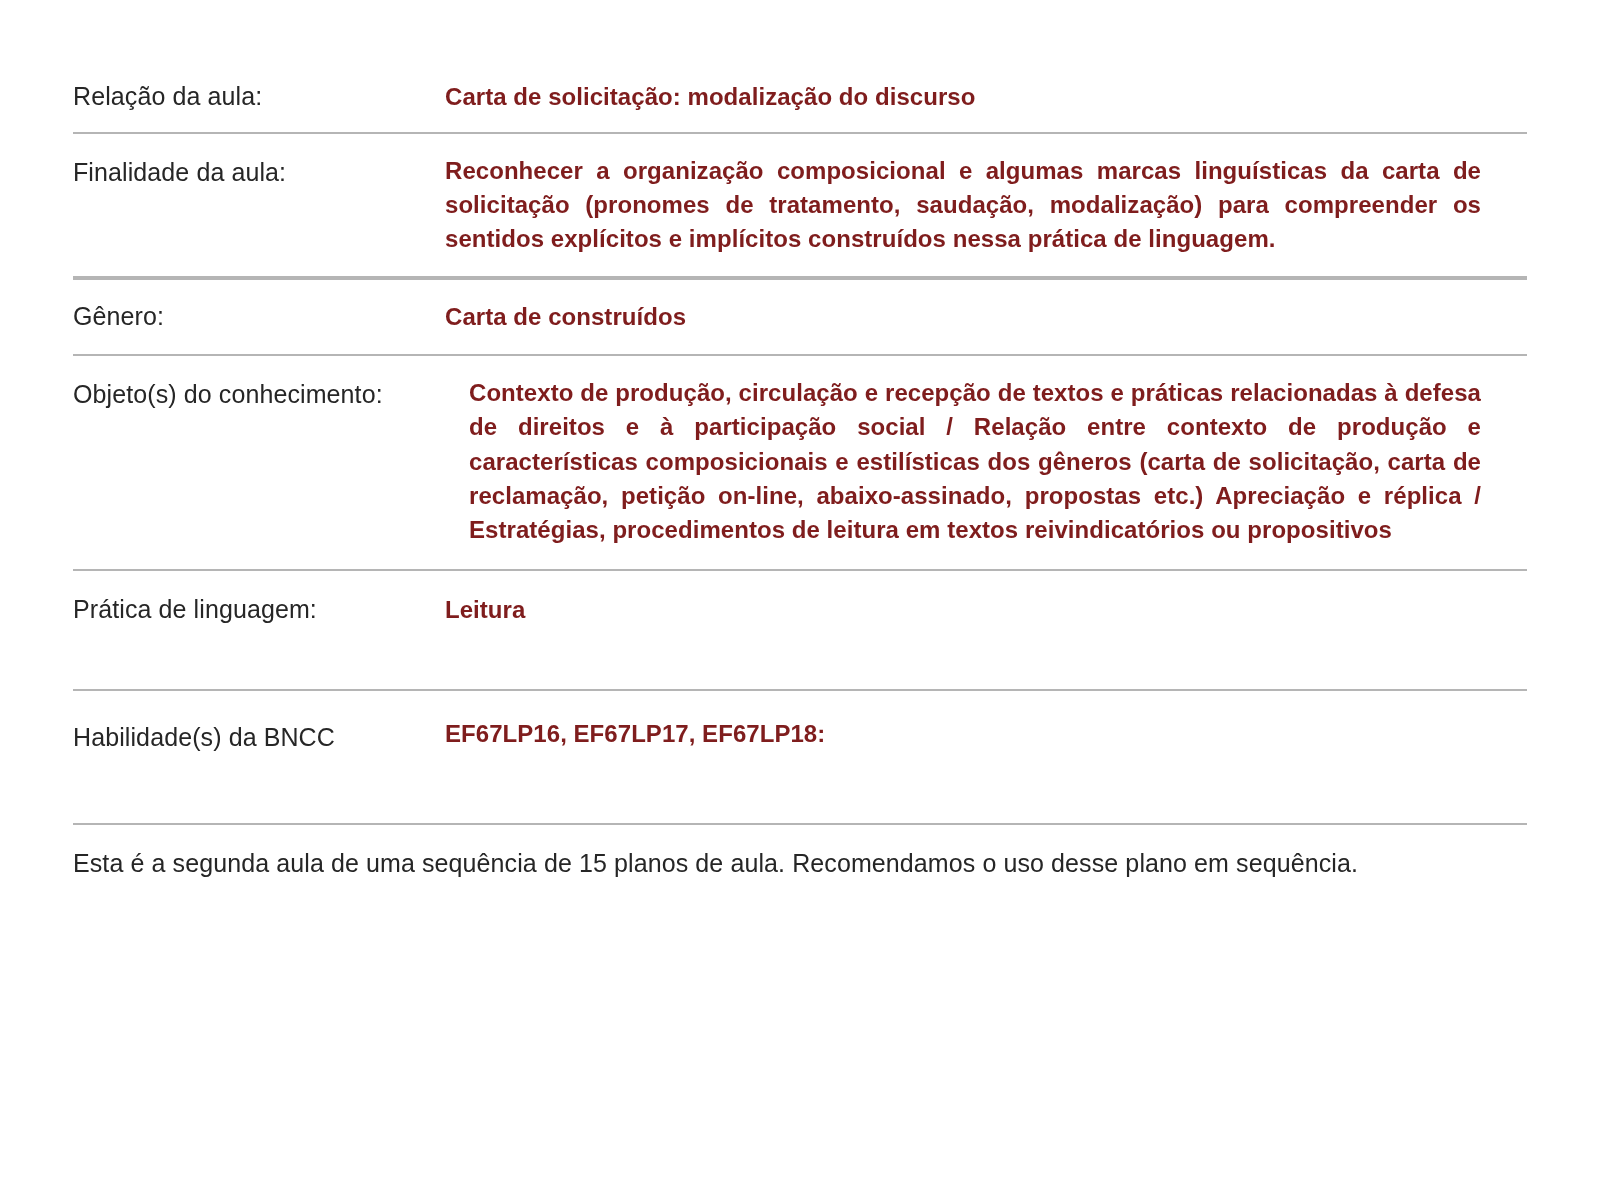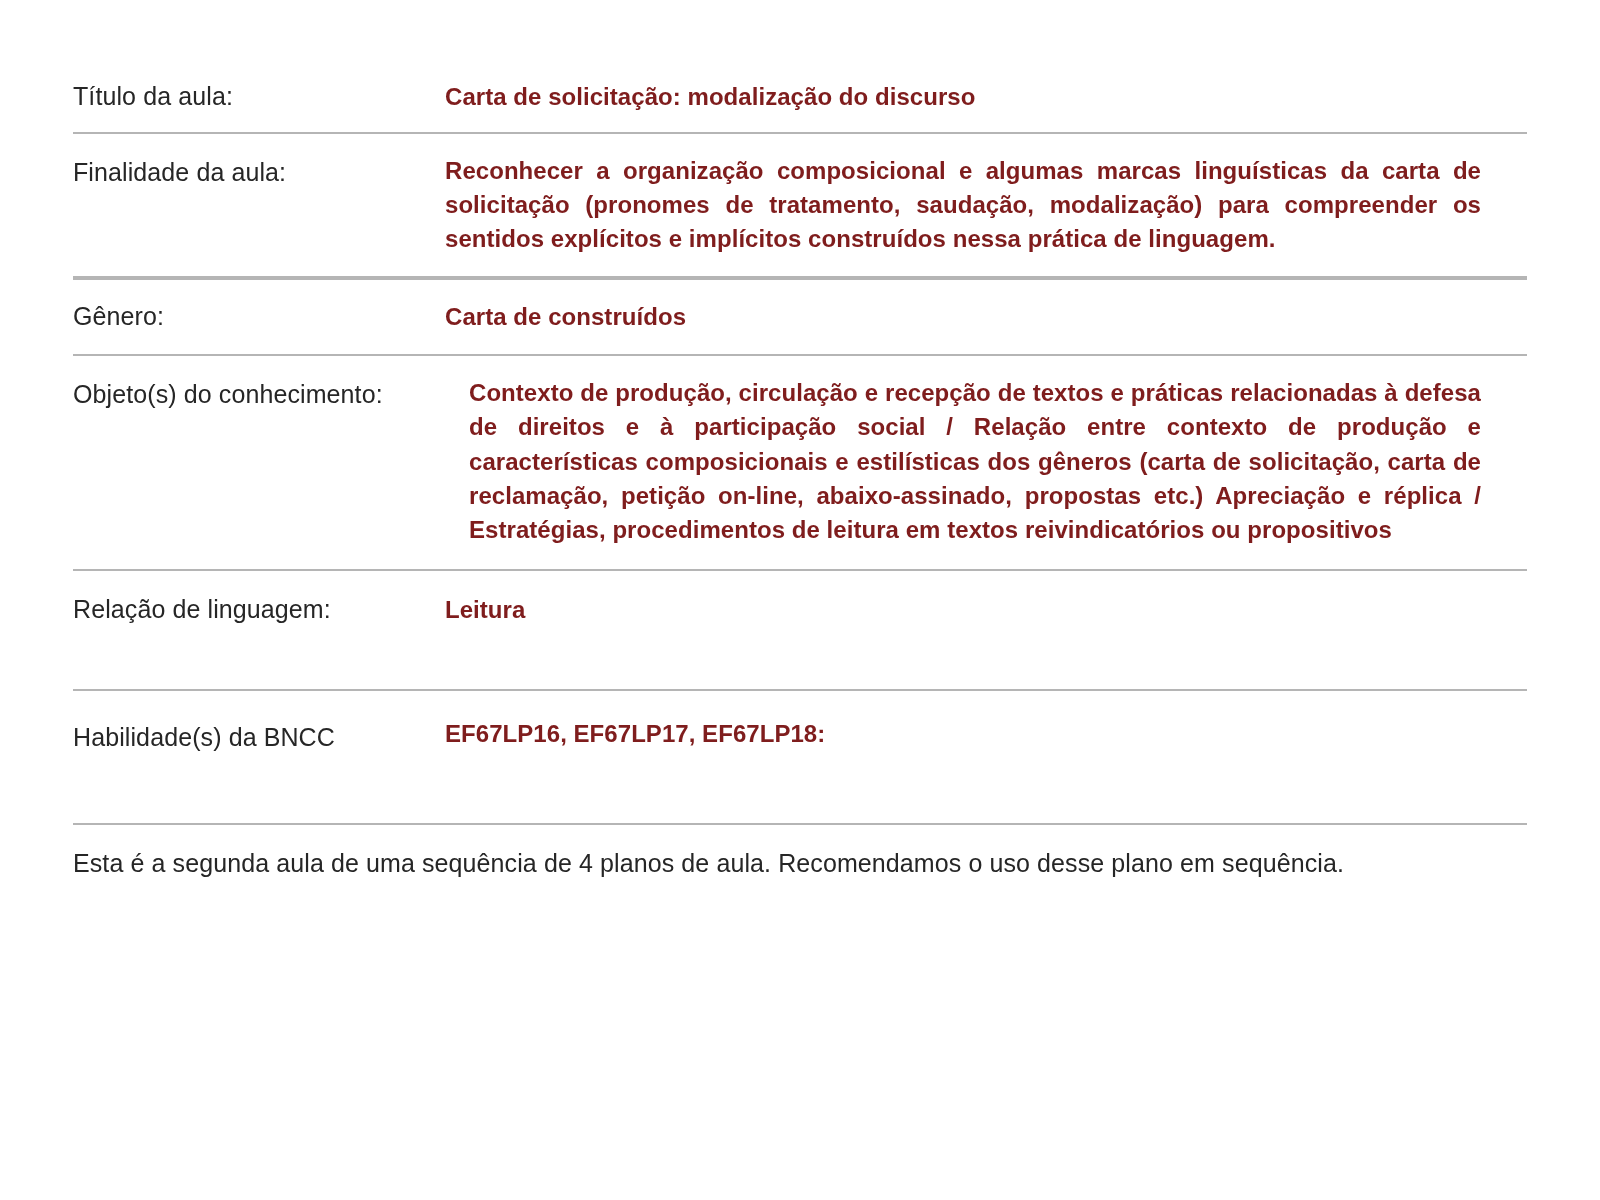--- a/index.html
+++ b/index.html
@@ -101,21 +101,21 @@
   }
 </style>
 </head>
 <body>
 
 <div class="sheet">
 
   <div class="lesson-table">
 
     <div class="row r-titulo">
-      <div class="cell-label">Título da aula:</div>
+      <div class="cell-label">Relação da aula:</div>
       <div class="cell-value">Carta de solicitação: modalização do discurso</div>
     </div>
     <div class="row-divider"></div>
 
     <div class="row r-finalidade">
       <div class="cell-label">Finalidade da aula:</div>
       <div class="cell-value justified">Reconhecer a organização composicional e algumas marcas linguísticas da carta de solicitação (pronomes de tratamento, saudação, modalização) para compreender os sentidos explícitos e implícitos construídos nessa prática de linguagem.</div>
     </div>
     <div class="row-divider"></div>
 
@@ -127,27 +127,27 @@
     </div>
     <div class="row-divider"></div>
 
     <div class="row r-objeto">
       <div class="cell-label">Objeto(s) do conhecimento:</div>
       <div class="cell-value justified">Contexto de produção, circulação e recepção de textos e práticas relacionadas à defesa de direitos e à participação social / Relação entre contexto de produção e características composicionais e estilísticas dos gêneros (carta de solicitação, carta de reclamação, petição on-line, abaixo-assinado, propostas etc.) Apreciação e réplica / Estratégias, procedimentos de leitura em textos reivindicatórios ou propositivos</div>
     </div>
     <div class="row-divider"></div>
 
     <div class="row r-pratica">
-      <div class="cell-label">Relação de linguagem:</div>
+      <div class="cell-label">Prática de linguagem:</div>
       <div class="cell-value">Leitura</div>
     </div>
     <div class="row-divider"></div>
 
     <div class="row r-bncc">
       <div class="cell-label">Habilidade(s) da BNCC</div>
       <div class="cell-value">EF67LP16, EF67LP17, EF67LP18:</div>
     </div>
     <div class="row-divider"></div>
 
-    <div class="footer-note">Esta é a segunda aula de uma sequência de 4 planos de aula. Recomendamos o uso desse plano em sequência.</div>
+    <div class="footer-note">Esta é a segunda aula de uma sequência de 15 planos de aula. Recomendamos o uso desse plano em sequência.</div>
 
   </div>
 </div>
 
 </body></html>

